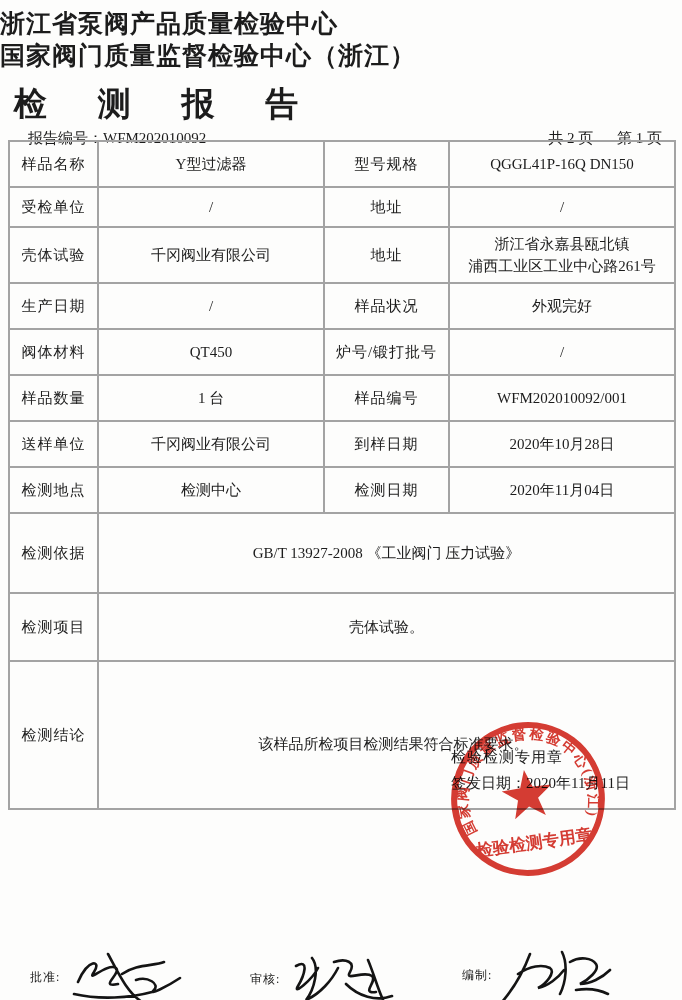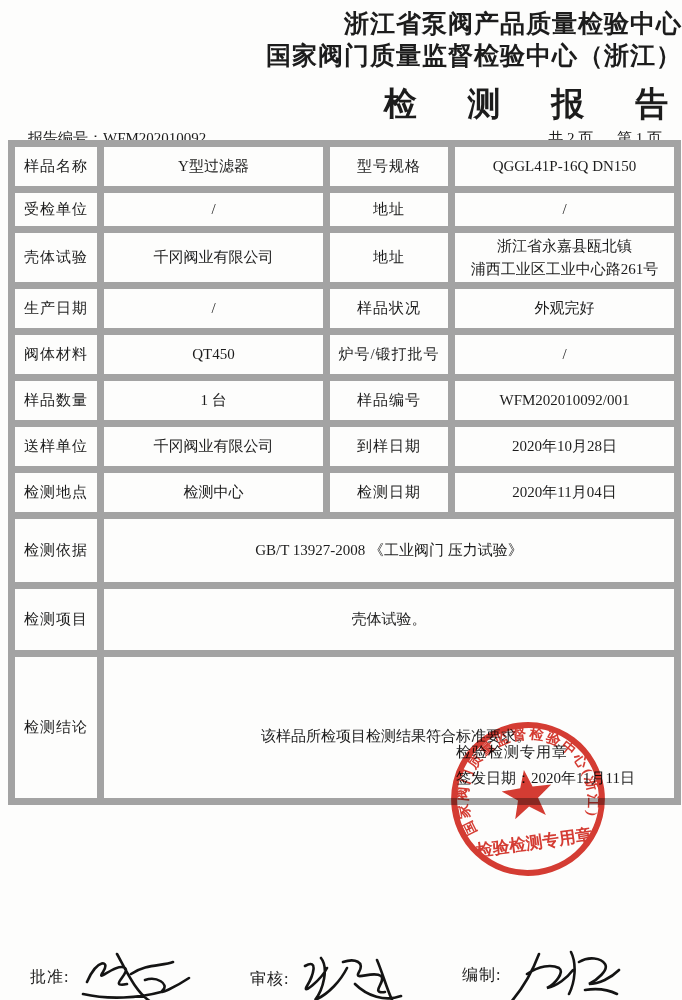--- a/index.html
+++ b/index.html
@@ -1,55 +1,55 @@
 <!DOCTYPE html>
 <html><head>
 <meta charset="utf-8">
 <style>
   html,body{margin:0;padding:0;background:#e8e8e8;}
   .page{
     position:relative;width:682px;height:1000px;background:#fdfdfc;
     font-family:"Liberation Serif","DejaVu Serif",serif;color:#1c1c1c;
     overflow:hidden;margin:0 auto;
   }
-  .hdr{ text-align:right; }
+  .hdr{ text-align:left; }
   .org{ font-size:25px; font-weight:bold; line-height:1.28; letter-spacing:1px; }
   .org1{ padding-top:8px; }
   .report-title{
     font-size:33px; font-weight:bold; margin-top:10px; margin-bottom:2px;
     letter-spacing:0.42em; word-spacing:0.45em; text-indent:0.42em;
   }
   .meta-line{
     display:flex; justify-content:space-between; align-items:flex-end;
     margin:2px 20px 3px 28px; font-size:15px;
   }
   .meta-right span{ margin-left:20px; }
   table.rpt{
     border-collapse:collapse; table-layout:fixed;
     position:absolute; left:8px; top:140px; width:666px;
   }
   table.rpt td{
-    border:7px solid #a3a3a3; font-size:15px; text-align:center;
+    border:2px solid #a3a3a3; font-size:15px; text-align:center;
     vertical-align:middle; padding:2px 4px; overflow:hidden;
   }
   td.lbl{ letter-spacing:1px; }
   .pre{ white-space:pre-line; line-height:1.5; }
   td.left-top{ text-align:left; vertical-align:top; padding:16px 10px 4px 14px; }
   td.concl{ text-align:left; vertical-align:top; padding:0; position:relative; }
   .concl-text{ padding:18px 0 0 14px; font-size:15px; }
   .seal-caption{ position:absolute; left:352px; top:86px; font-size:15px; letter-spacing:1px; }
   .issue-line{ position:absolute; left:352px; top:112px; font-size:15px; }
   .stamp{
     position:absolute; left:442px; top:713px; width:172px; height:172px;
     color:#d2261c; opacity:0.90; mix-blend-mode:multiply;
     transform:rotate(-8deg); pointer-events:none;
   }
   .footer{ position:absolute; left:0; top:930px; width:682px; height:70px; }
   .sig-group{ position:absolute; display:flex; align-items:center; }
-  .sig-label{ font-size:16px; letter-spacing:1px; white-space:nowrap; }
+  .sig-label{ font-size:12px; letter-spacing:1px; white-space:nowrap; }
   .sig-group svg{ margin-left:4px; }
   .g1{ left:30px; top:18px; }
   .g2{ left:250px; top:20px; }
   .g3{ left:462px; top:14px; }
 </style>
 </head>
 <body>
 
 <div class="page">
 
@@ -118,21 +118,21 @@
       <td>千冈阀业有限公司</td>
       <td class="lbl">到样日期</td>
       <td>2020年10月28日</td>
     </tr>
     <tr style="height:46px">
       <td class="lbl">检测地点</td>
       <td>检测中心</td>
       <td class="lbl">检测日期</td>
       <td>2020年11月04日</td>
     </tr>
-    <tr style="height:70px">
+    <tr style="height:80px">
       <td class="lbl">检测依据</td>
       <td colspan="3">GB/T 13927-2008 《工业阀门 压力试验》</td>
     </tr>
     <tr style="height:68px">
       <td class="lbl">检测项目</td>
       <td colspan="3" class="left-top">壳体试验。</td>
     </tr>
     <tr style="height:148px">
       <td class="lbl">检测结论</td>
       <td colspan="3" class="concl">

